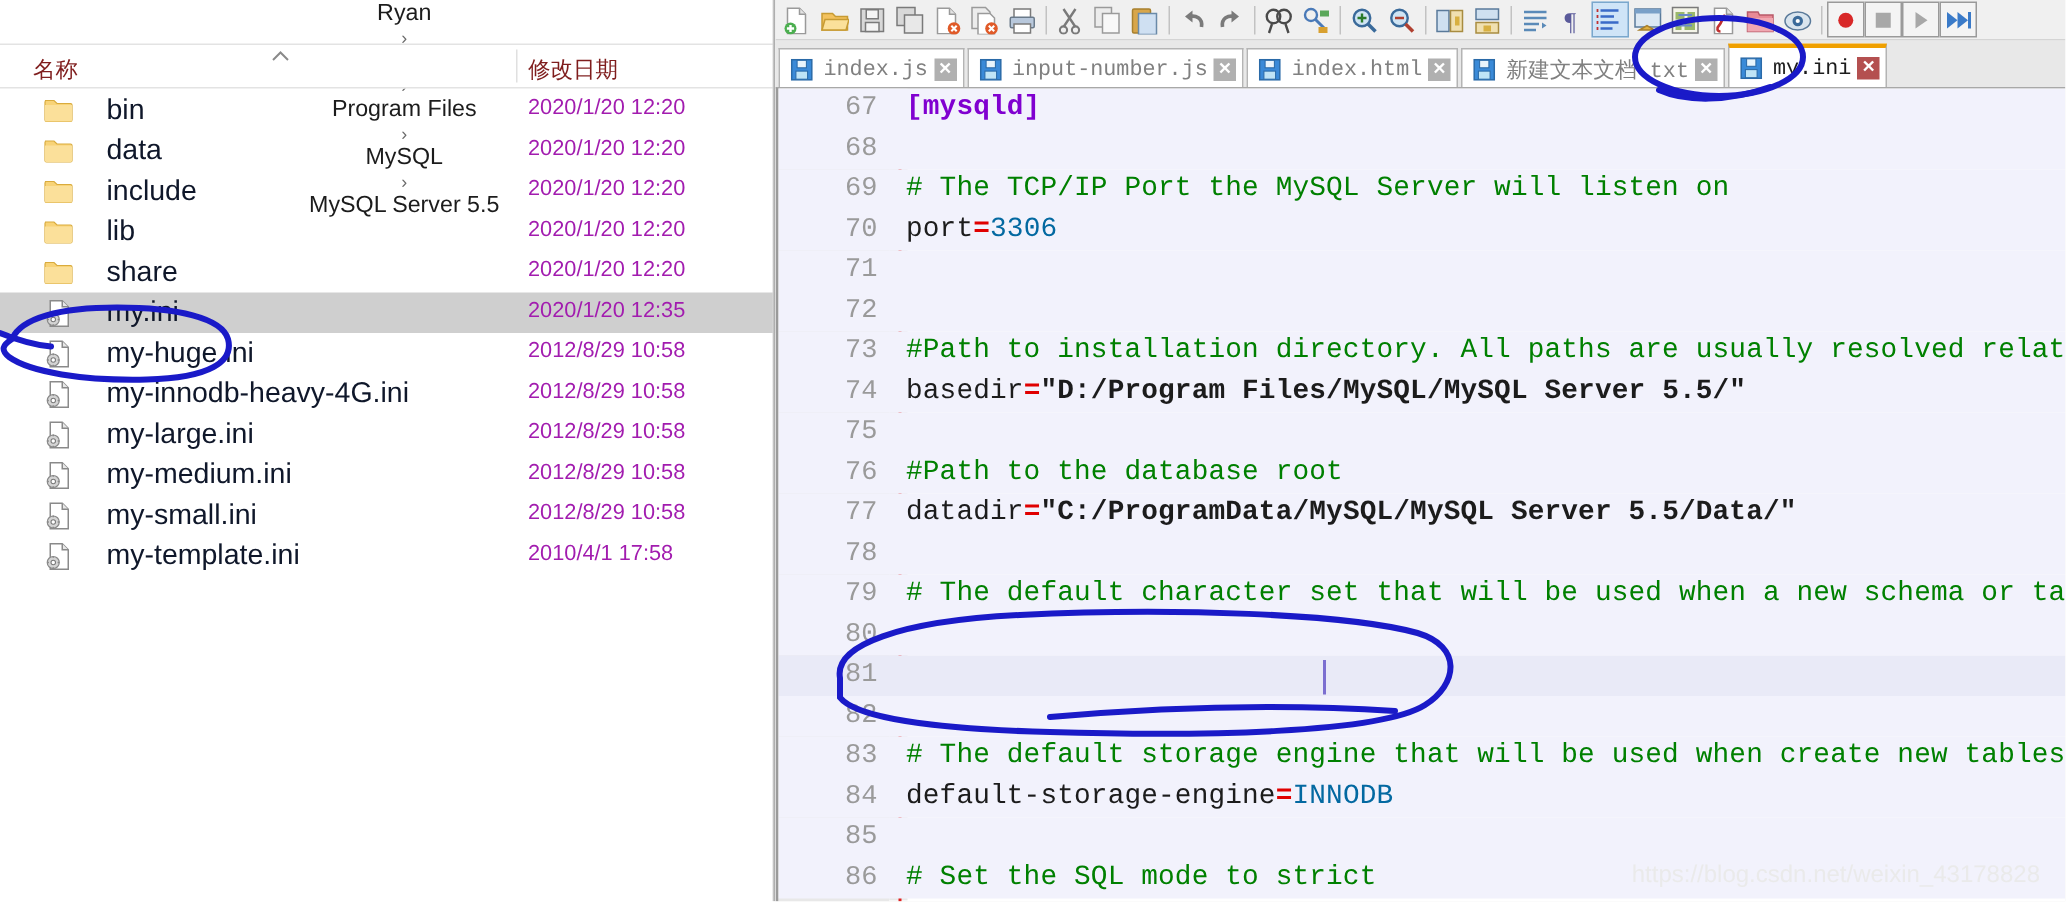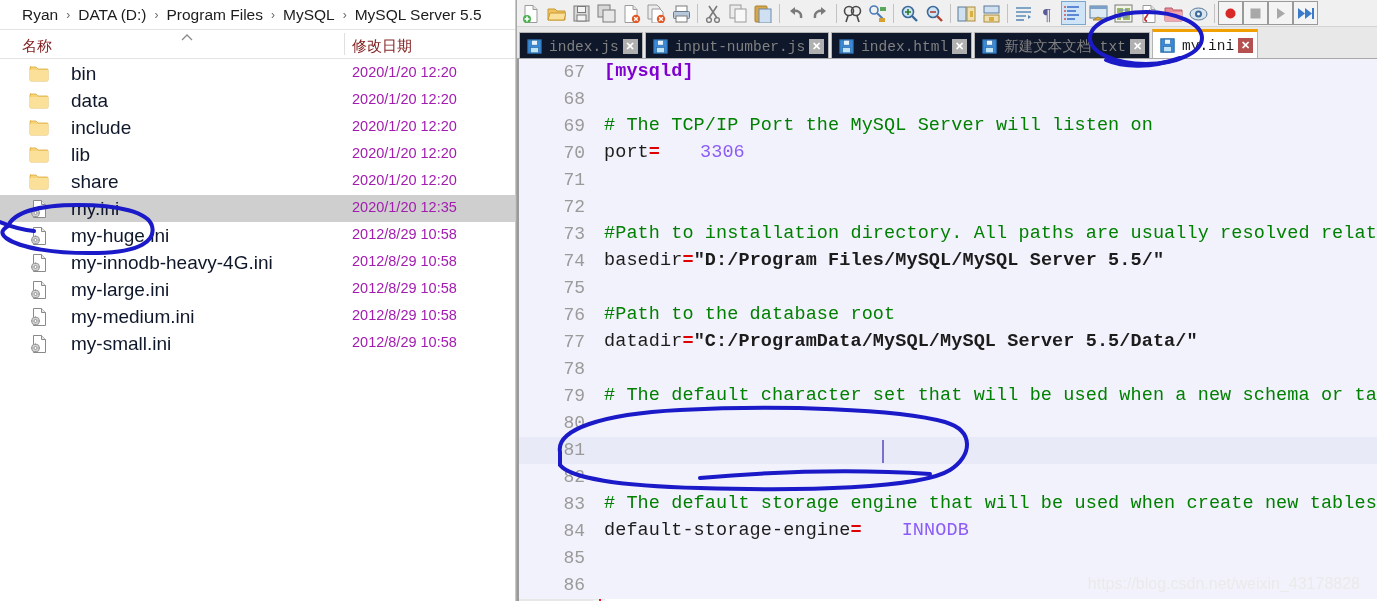--- a/index.html
+++ b/index.html
@@ -20,20 +20,21 @@
     overflow: hidden;
   }
   #breadcrumb-bar {
     position: absolute; left: 0; top: 0;
     width: 517px; height: 30px;
     background: #ffffff;
     display: flex; align-items: center;
     padding-left: 22px;
     white-space: nowrap;
     border-bottom: 1px solid #e3e3e3;
+    flex-direction: column;
   }
   .crumb {
     font-size: 15.5px; color: #1c1c1c;
     font-family: "Liberation Sans", sans-serif;
   }
   .crumb-sep {
     font-size: 12px; color: #6a6a6a;
     padding: 0 8px 0 8px;
   }
   #col-header {
@@ -142,21 +143,21 @@
     width: 860px; height: 31px;
     background: #e8e8e8;
     display: flex; align-items: flex-end;
     padding-left: 2px;
   }
   .tab {
     height: 28px;
     display: flex; align-items: center;
     padding: 0 4px 0 7px;
     margin-right: 2px;
-    background: #0f172a;
+    background: #ffffff;
     border: 1px solid #b4b4b4;
     border-bottom: none;
     position: relative;
     top: 2px;
   }
   .tab.active {
     background: #ffffff;
     border-top: 3px solid #f0a000;
     height: 30px;
     top: 1px;
@@ -235,21 +236,21 @@
     position: absolute; left: 85px; top: 2px;
     font-family: "Liberation Mono", monospace;
     font-size: 18.5px;
     color: #1c1c1c;
     letter-spacing: 0.1px;
   }
   .t-comment { color: #008000; }
   .t-section { color: #8000d0; font-weight: bold; }
   .t-key     { color: #1c1c1c; }
   .t-eq      { color: #e00000; font-weight: bold; }
-  .t-val     { color: #8b5cf6; margin-left: 40px; }
+  .t-val     { color: #0369a1; }
   .t-str     { color: #1c1c1c; font-weight: bold; }
   #caret {
     position: absolute;
     left: 85px; top: 443px;
     width: 1.5px; height: 23px;
     background: #7c6fd0;
   }
   #watermark {
     position: absolute; right: 17px; bottom: 8px;
     font-family: "Liberation Sans", sans-serif;
@@ -417,20 +418,33 @@
               <path d="M4.5 1.5 h8 l4 4 v13 h-12 z" fill="#ffffff" stroke="#8a8a8a" stroke-width="1"></path>
               <path d="M12.5 1.5 v4 h4" fill="#e8e8e8" stroke="#8a8a8a" stroke-width="1"></path>
               <circle cx="6.5" cy="14" r="4" fill="#d4d4d4" stroke="#8a8a8a" stroke-width="0.8"></circle>
               <circle cx="6.5" cy="14" r="1.5" fill="#ffffff" stroke="#7a7a7a" stroke-width="0.7"></circle>
               <path d="M6.5 9.6 v1.2 M6.5 17.2 v1.2 M2.4 14 h1.2 M9.4 14 h1.2" stroke="#8a8a8a" stroke-width="1"></path>
             </svg>
           </span>
           <span class="row-label">my-small.ini</span>
           <span class="row-date">2012/8/29 10:58</span>
         </div>
+        <div class="file-row">
+          <span class="row-icon">
+            <svg class="ico-ini" width="20" height="20" viewBox="0 0 20 20">
+              <path d="M4.5 1.5 h8 l4 4 v13 h-12 z" fill="#ffffff" stroke="#8a8a8a" stroke-width="1"></path>
+              <path d="M12.5 1.5 v4 h4" fill="#e8e8e8" stroke="#8a8a8a" stroke-width="1"></path>
+              <circle cx="6.5" cy="14" r="4" fill="#d4d4d4" stroke="#8a8a8a" stroke-width="0.8"></circle>
+              <circle cx="6.5" cy="14" r="1.5" fill="#ffffff" stroke="#7a7a7a" stroke-width="0.7"></circle>
+              <path d="M6.5 9.6 v1.2 M6.5 17.2 v1.2 M2.4 14 h1.2 M9.4 14 h1.2" stroke="#8a8a8a" stroke-width="1"></path>
+            </svg>
+          </span>
+          <span class="row-label">my-template.ini</span>
+          <span class="row-date">2010/4/1 17:58</span>
+        </div>
       </div>
     <div id="explorer-right-edge"></div>
   </div>
 
   <div id="npp">
 
     <div id="npp-toolbar">
         <div class="tb-btn">
           <svg width="19" height="19" viewBox="0 0 19 19" stroke-width="1">
             <path d="M3 1.5h8l4 4v13H3z" fill="#fff" stroke="#9a9a9a"></path>
@@ -761,20 +775,21 @@
           <div class="code-line hl-section" style="top: 459px;">
             <span class="lnum">84</span>
             <span class="ctext"><span class="t-key">default-storage-engine</span><span class="t-eq">=</span><span class="t-val">INNODB</span></span>
           </div>
           <div class="code-line hl-section" style="top: 486px;">
             <span class="lnum">85</span>
             <span class="ctext"></span>
           </div>
           <div class="code-line hl-section" style="top: 513px;">
             <span class="lnum">86</span>
+            <span class="ctext"><span class="t-comment"># Set the SQL mode to strict</span></span>
           </div>
         </div>
       <div id="caret" style="top: 381px; left: 363px;"></div>
       <div id="watermark">https://blog.csdn.net/weixin_43178828</div>
     </div>
   </div>
 
   <svg id="annot-layer" viewBox="0 0 1377 601" xmlns="http://www.w3.org/2000/svg">
 
     <path d="M8 226 C14 212 40 205 78 205 C118 205 148 212 152 226 C156 241 140 252 98 253 C55 254 20 248 6 238 C0 233 2 230 8 226 Z" fill="none" stroke="#1a1ac8" stroke-width="4" stroke-linecap="round"></path>

